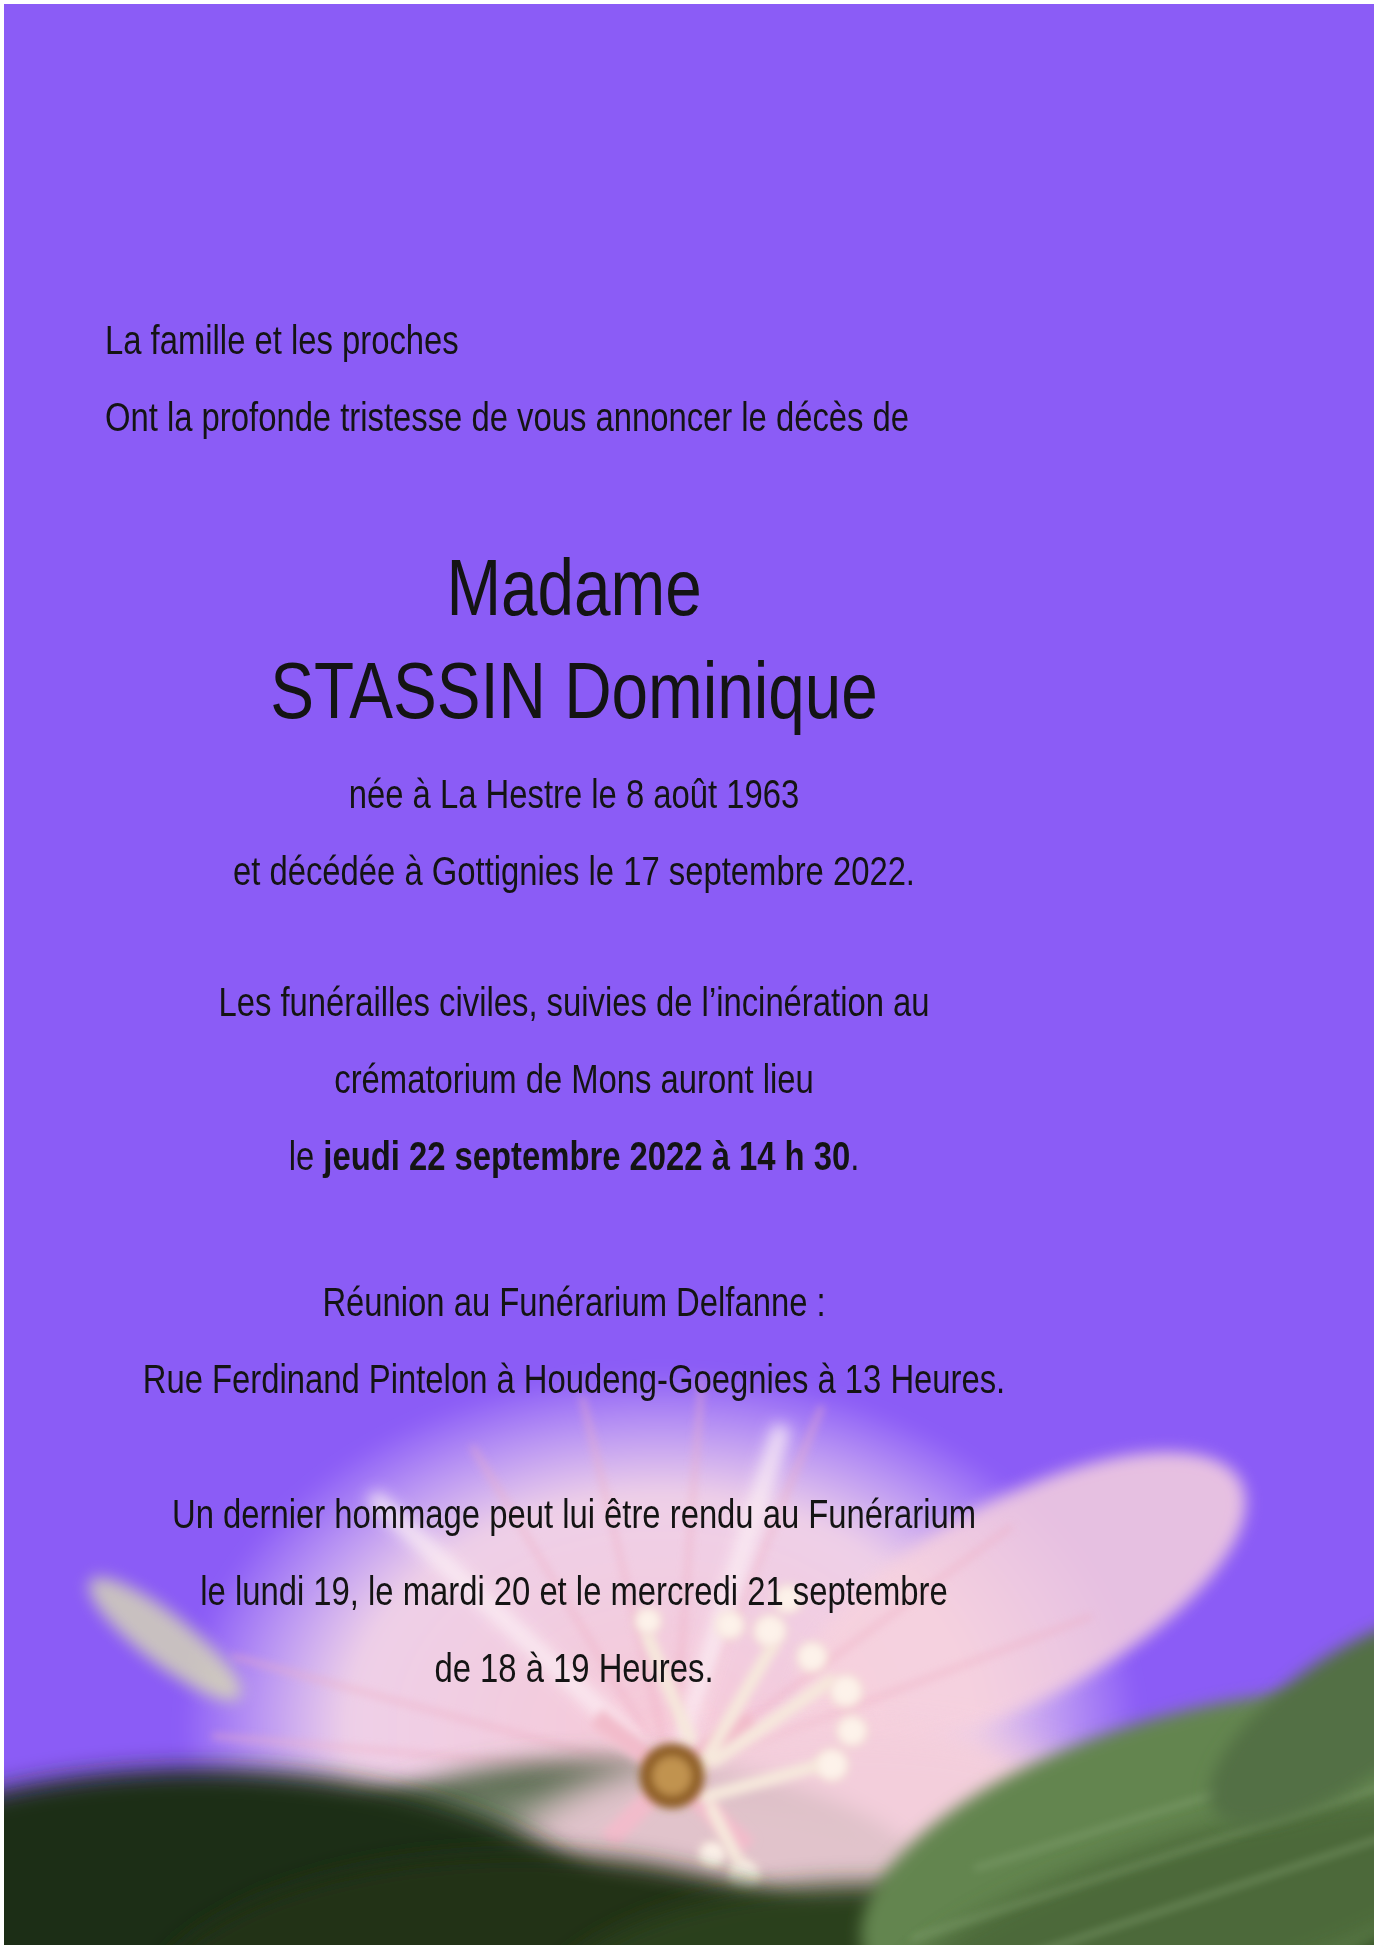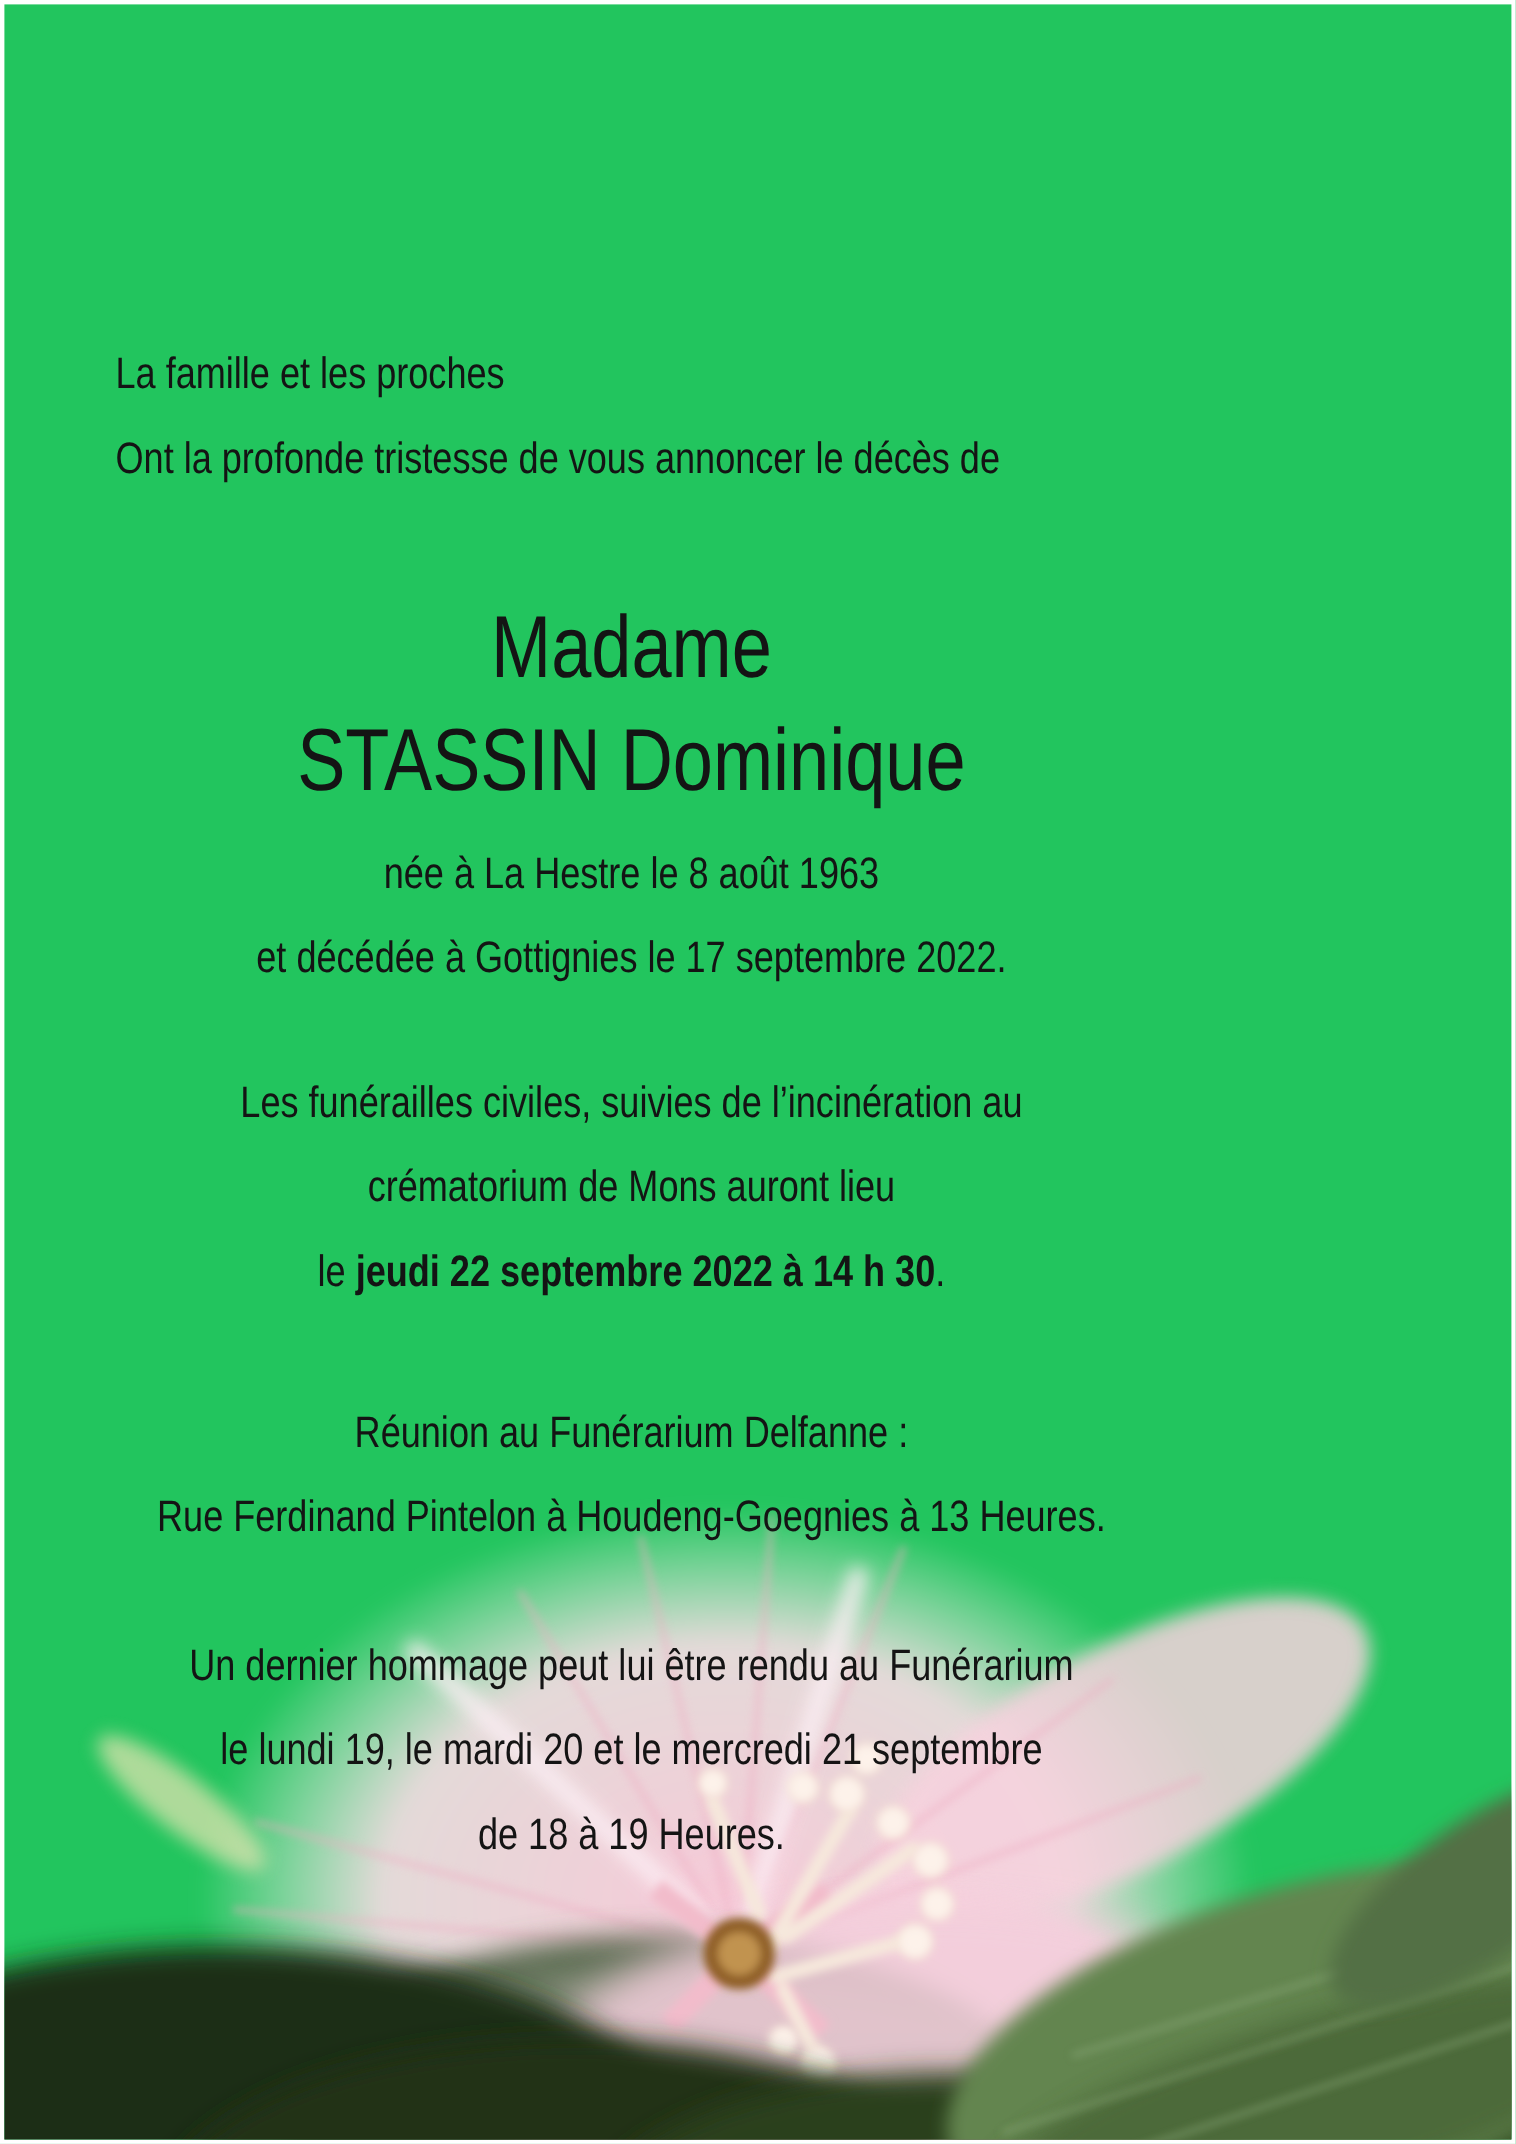--- a/index.html
+++ b/index.html
@@ -1,19 +1,19 @@
 <!DOCTYPE html>
 <html><head>
 <meta charset="utf-8">
 <style>
   html,body{margin:0;padding:0;background:#e8e8e8;}
   .page{
     position:relative;
     width:1378px;height:1949px;
-    background:#22c55e;
+    background:#8b5cf6;
     overflow:hidden;
     border:4px solid #ffffff;
     box-sizing:border-box;
     font-family:"Liberation Sans","DejaVu Sans",sans-serif;
     color:#141414;
   }
   .txt-block{position:absolute;white-space:nowrap;}
   .left-block{left:101px;text-align:left;transform:scaleX(0.82);transform-origin:0 0;}
   .center-block{left:0;width:1140px;text-align:center;transform:scaleX(0.82);transform-origin:50% 0;}
   .body-text{font-size:40px;line-height:77px;font-weight:400;}

